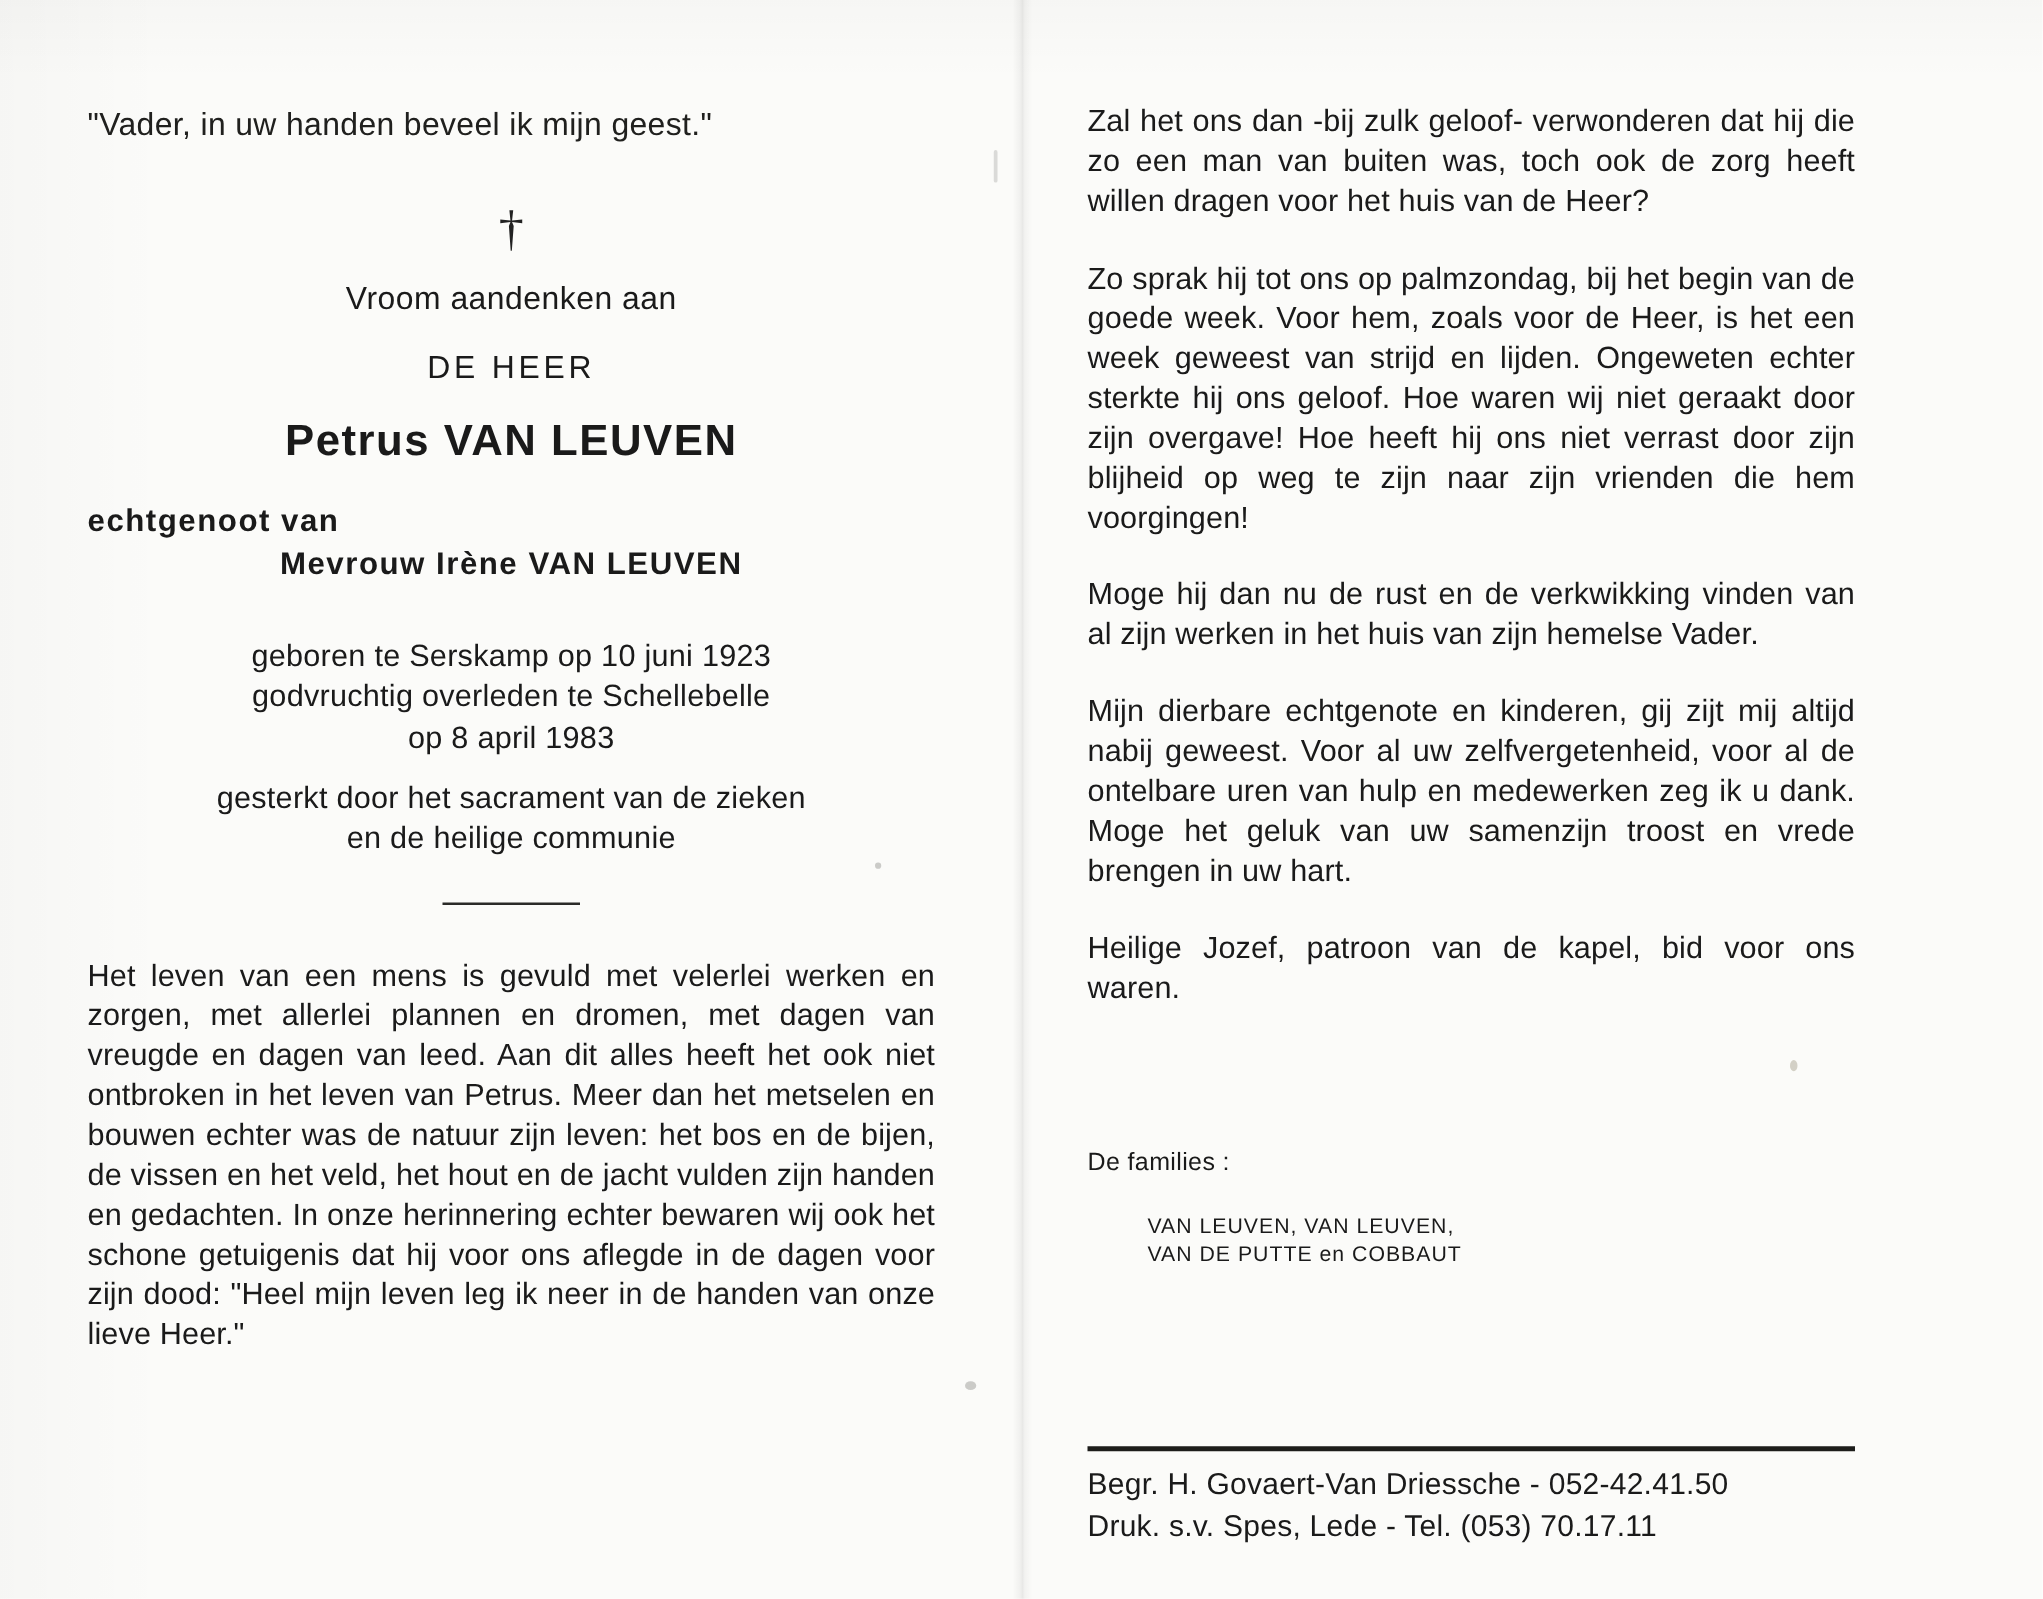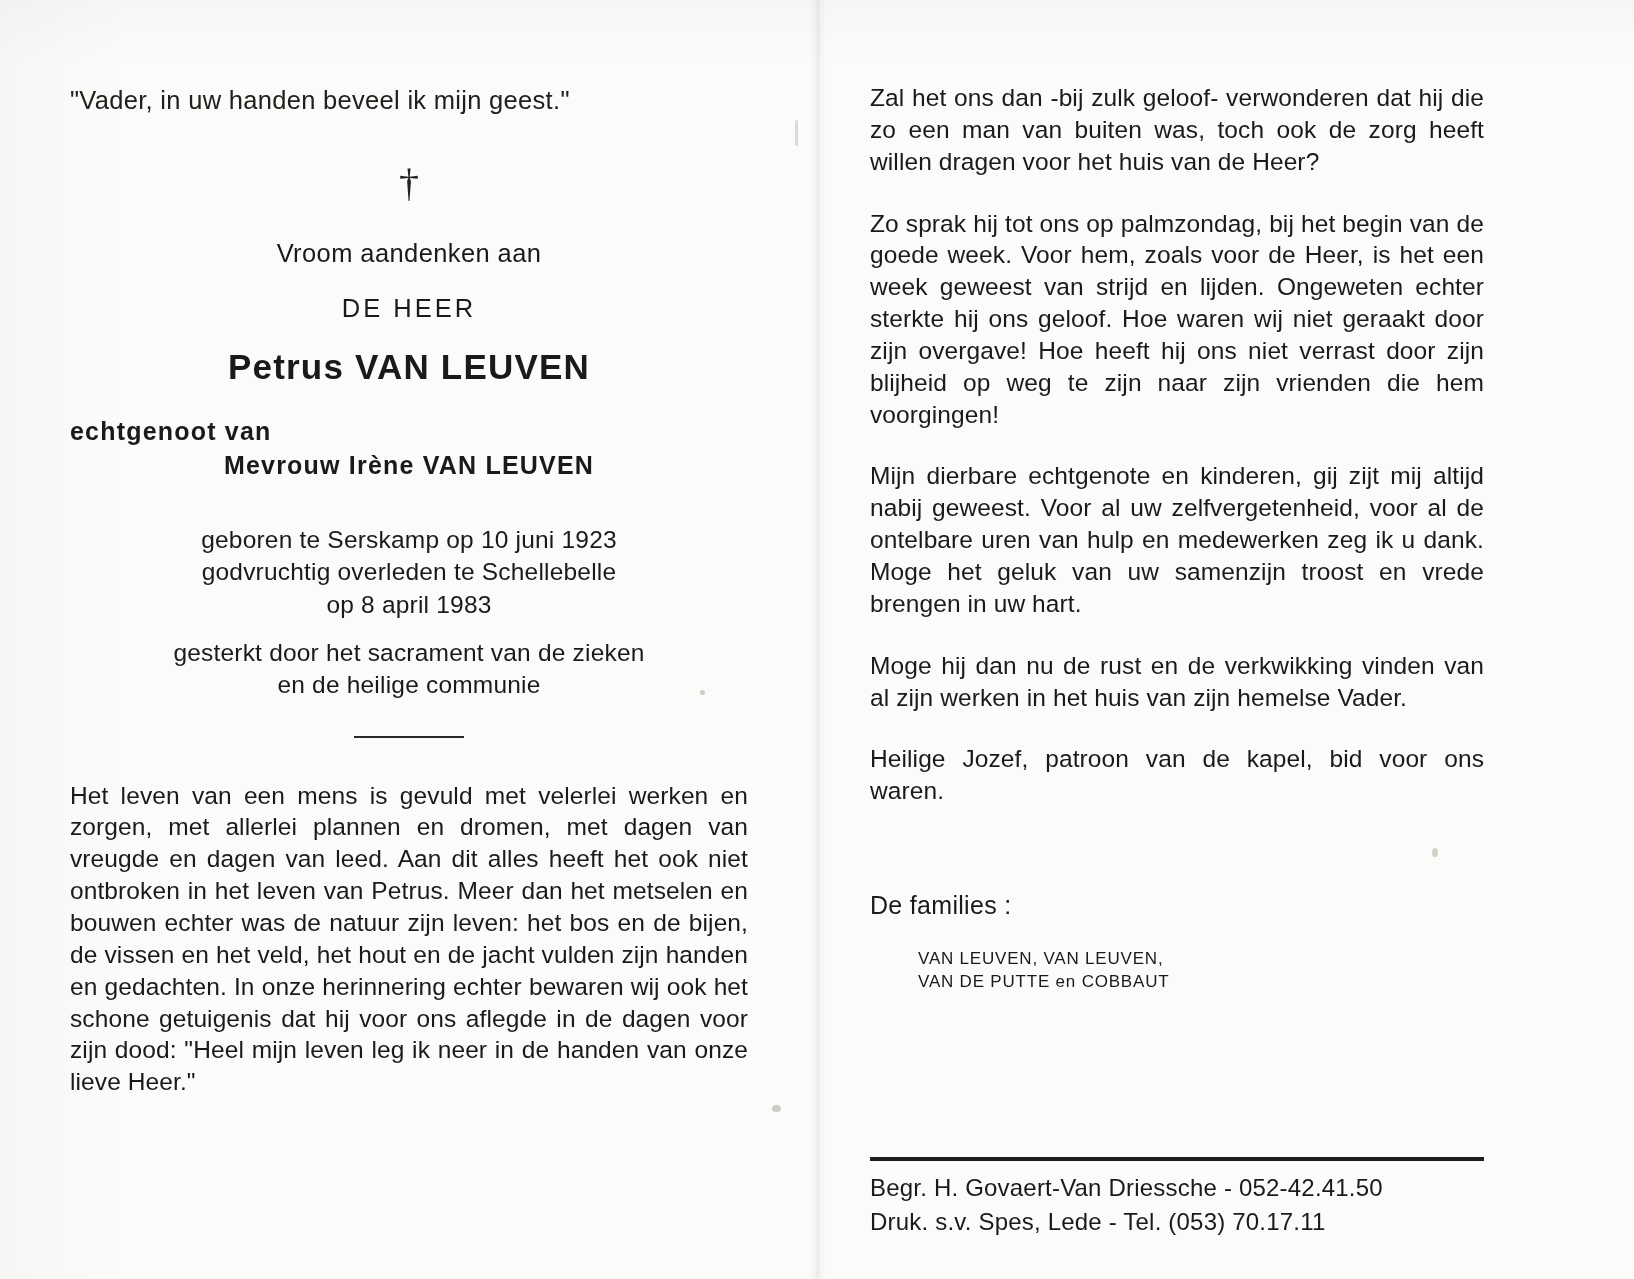--- a/index.html
+++ b/index.html
@@ -72,21 +72,21 @@
     text-align: center;
     font-size: 40px;
     line-height: 1;
     margin-top: 48px;
     color: #222;
     font-family: "Liberation Serif", serif;
   }
   .vroom {
     text-align: center;
     font-size: 25.5px;
-    margin-top: 36px;
+    margin-top: 22px;
     letter-spacing: 0.4px;
   }
   .deheer {
     text-align: center;
     font-size: 25.5px;
     margin-top: 26px;
     letter-spacing: 3px;
   }
   .name {
     text-align: center;
@@ -141,22 +141,22 @@
     font-size: 24.5px;
     line-height: 1.30;
     margin: 0 0 30px 0;
     text-align: justify;
     letter-spacing: 0.1px;
   }
   .body-right p.last {
     margin-bottom: 0;
   }
   .families-label {
-    font-size: 25px;
-    margin-top: 84px;
+    font-size: 20px;
+    margin-top: 112px;
     letter-spacing: 0.3px;
   }
   .families-names {
     font-size: 17px;
     margin-top: 28px;
     padding-left: 48px;
     line-height: 1.33;
     letter-spacing: 0.8px;
   }
   .footer-rule {
@@ -218,22 +218,22 @@
       <div class="divider-short"></div>
 
       <div class="body-left">Het leven van een mens is gevuld met velerlei werken en zorgen, met allerlei plannen en dromen, met dagen van vreugde en dagen van leed. Aan dit alles heeft het ook niet ontbroken in het leven van Petrus. Meer dan het metselen en bouwen echter was de natuur zijn leven: het bos en de bijen, de vissen en het veld, het hout en de jacht vulden zijn handen en gedachten. In onze herinnering echter bewaren wij ook het schone getuigenis dat hij voor ons aflegde in de dagen voor zijn dood: "Heel mijn leven leg ik neer in de handen van onze lieve Heer."</div>
     </div>
 
     <div class="col-right">
 
       <div class="body-right">
         <p>Zal het ons dan -bij zulk geloof- verwonderen dat hij die zo een man van buiten was, toch ook de zorg heeft willen dragen voor het huis van de Heer?</p>
         <p>Zo sprak hij tot ons op palmzondag, bij het begin van de goede week. Voor hem, zoals voor de Heer, is het een week geweest van strijd en lijden. Ongeweten echter sterkte hij ons geloof. Hoe waren wij niet geraakt door zijn overgave! Hoe heeft hij ons niet verrast door zijn blijheid op weg te zijn naar zijn vrienden die hem voorgingen!</p>
+        <p>Moge hij dan nu de rust en de verkwikking vinden van al zijn werken in het huis van zijn hemelse Vader.</p>
         <p>Mijn dierbare echtgenote en kinderen, gij zijt mij altijd nabij geweest. Voor al uw zelfvergetenheid, voor al de ontelbare uren van hulp en medewerken zeg ik u dank. Moge het geluk van uw samenzijn troost en vrede brengen in uw hart.</p>
-        <p>Moge hij dan nu de rust en de verkwikking vinden van al zijn werken in het huis van zijn hemelse Vader.</p>
         <p class="last">Heilige Jozef, patroon van de kapel, bid voor ons waren.</p>
       </div>
 
       <div class="families-label">De families :</div>
 
       <div class="families-names" style="white-space: pre-line;">VAN LEUVEN, VAN LEUVEN,
 VAN DE PUTTE en COBBAUT</div>
 
       <div class="footer-rule"></div>
 

